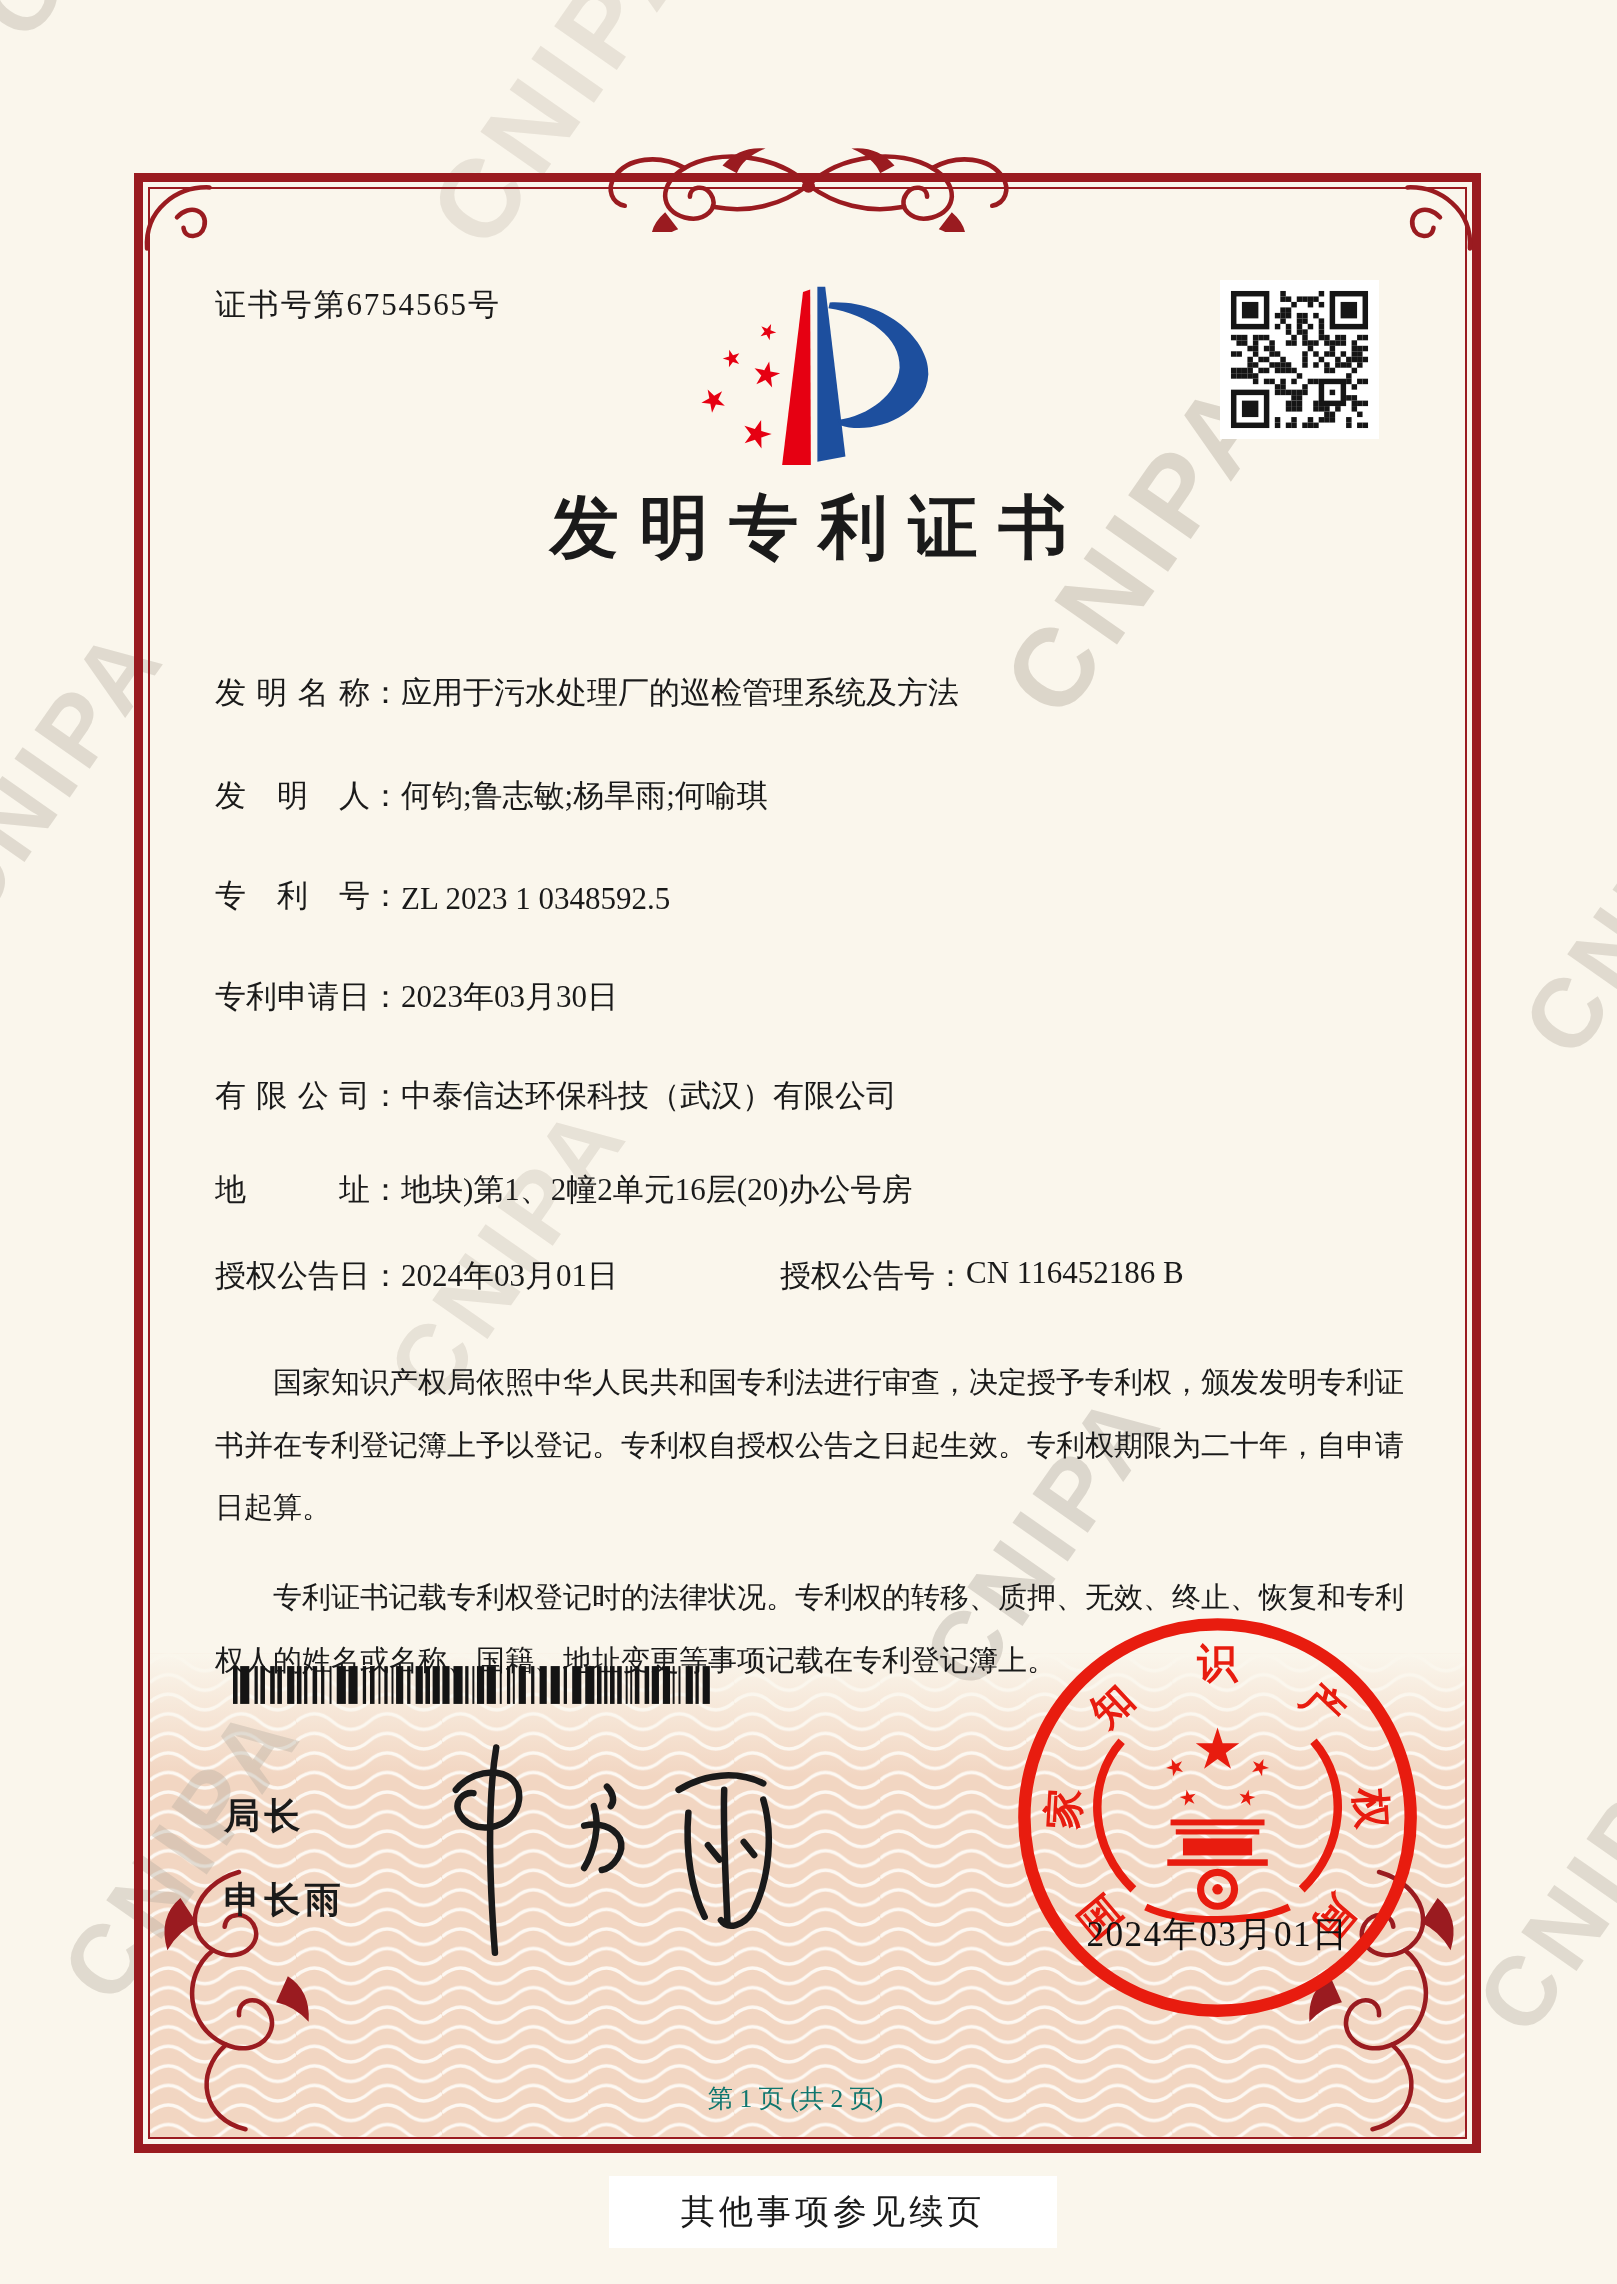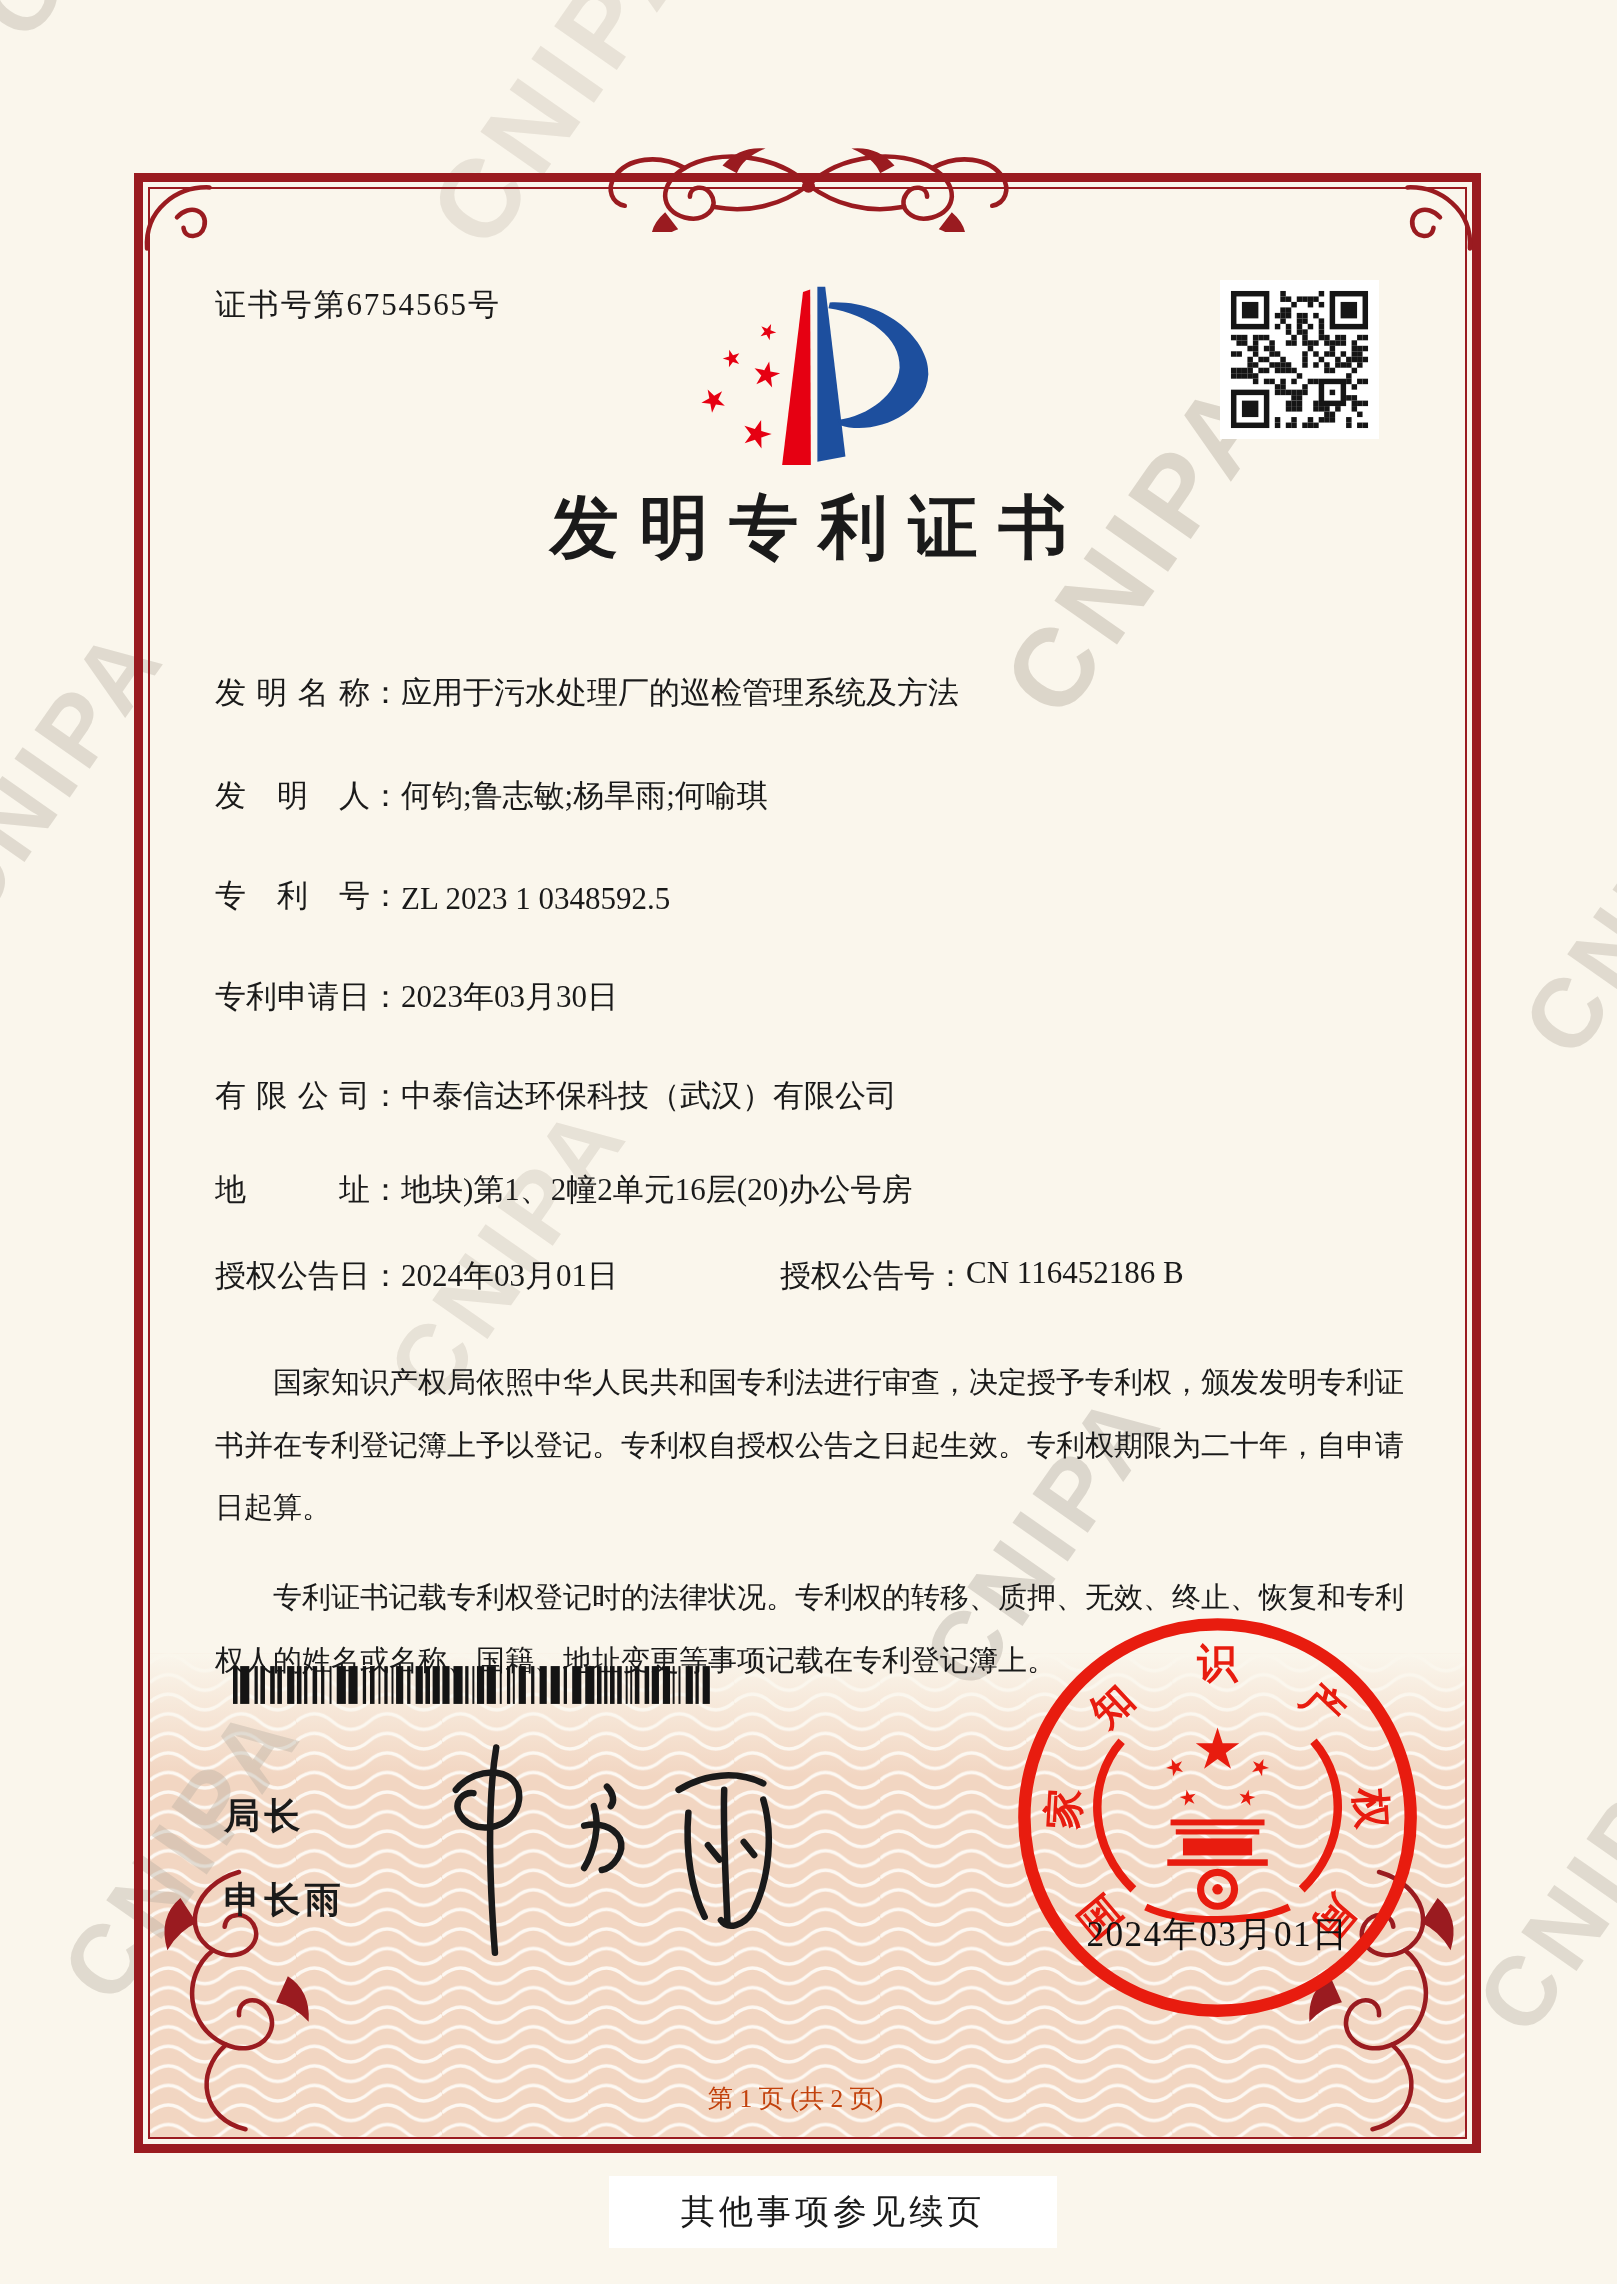--- a/index.html
+++ b/index.html
@@ -38,21 +38,21 @@
   .paras{left:215px;top:1351px;width:1191px;font-size:29px;line-height:2.16}
   .paras p{text-indent:2em}
   .paras p + p{margin-top:27px}
   .barcode{left:233px;top:1666px}
   .officer{left:224px;font-size:36px;font-weight:bold;letter-spacing:.12em;
            font-family:"Liberation Sans","DejaVu Sans",sans-serif}
   .signature{left:398px;top:1728px;z-index:5}
   .seal{left:1012px;top:1612px;z-index:6}
   .seal text.ring{font-size:62px;font-weight:bold;fill:var(--seal-red)}
   .seal text.sdate{font-size:54px;fill:#111;letter-spacing:.04em}
-  .page-no{left:0;top:2082px;width:1591px;text-align:center;font-size:25.4px;color:#c2410c;z-index:5}
+  .page-no{left:0;top:2082px;width:1591px;text-align:center;font-size:25.4px;color:#0f766e;z-index:5}
   .note-box{left:609px;top:2176px;width:448px;height:72px;background:#fff;z-index:5;
             display:flex;align-items:center;justify-content:center}
   .note-box span{font-size:34px;letter-spacing:.12em}
 </style>
 </head>
 <body>
 
 <div class="wm" style="left:-46px;top:-6.5px">CNIPA</div>
 <div class="wm" style="left:404px;top:196px;font-size:111px;color:rgba(185,177,162,.28)">CNIPA</div>
 <div class="wm" style="left:1363px;top:-39px">CNIPA</div>

